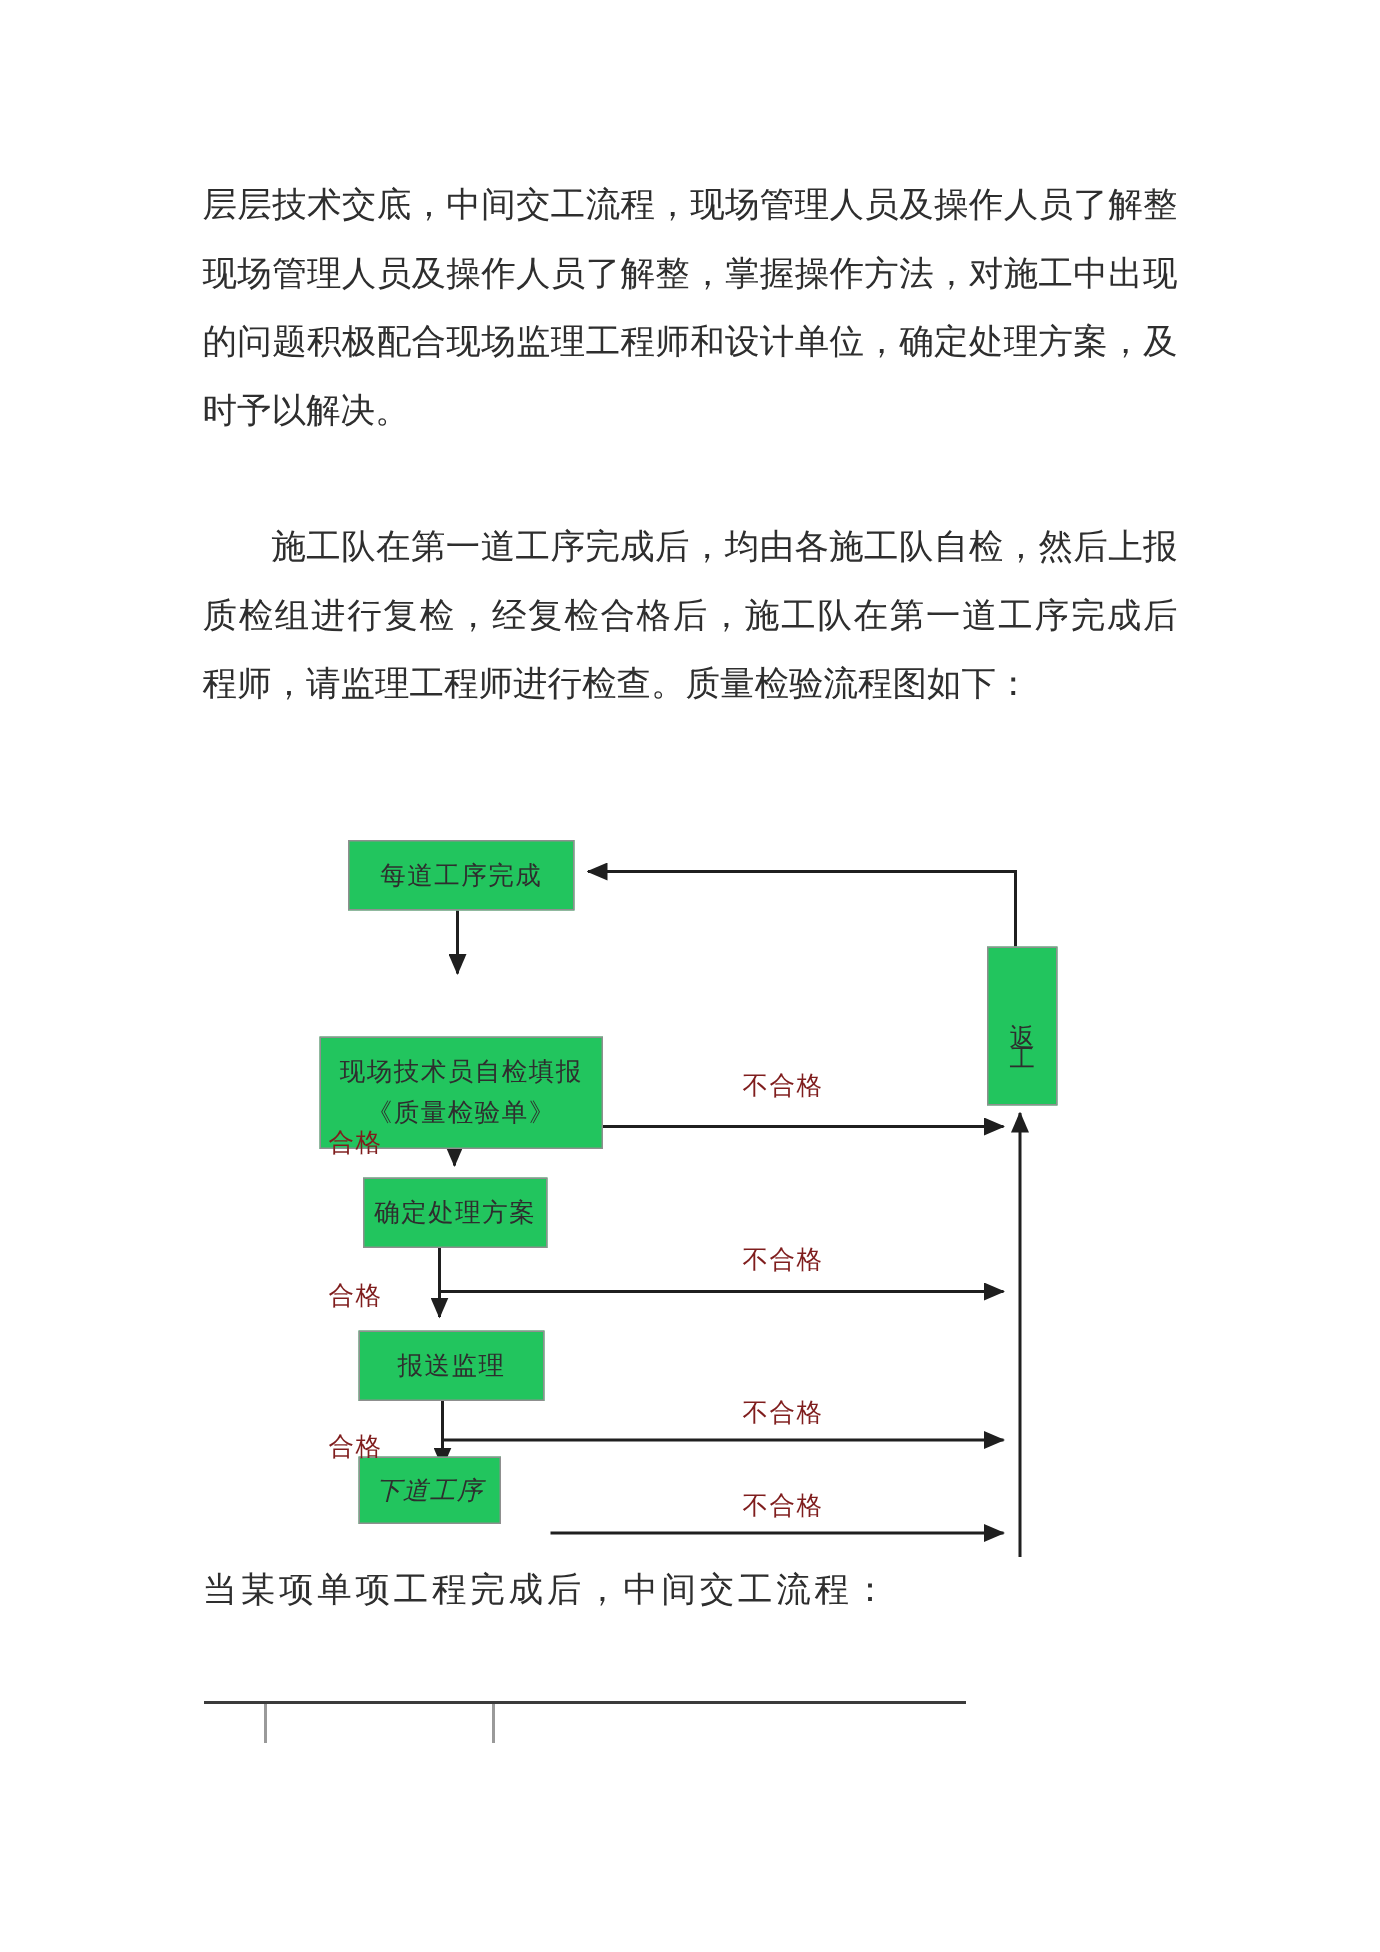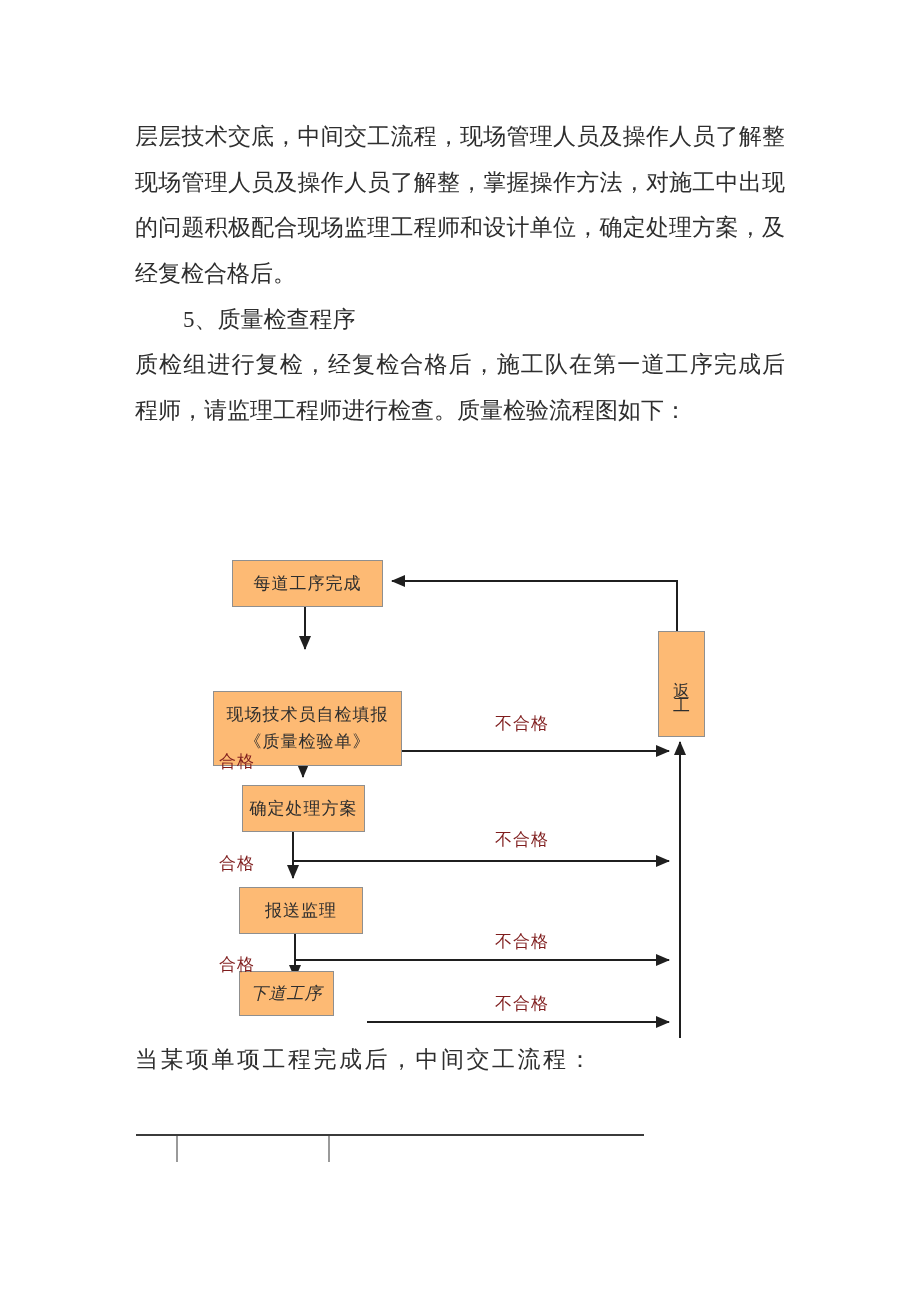--- a/index.html
+++ b/index.html
@@ -14,21 +14,21 @@
   }
   .jline { text-align:justify; text-align-last:justify; }
   .indent2 { text-indent:46px; }
   .heading-line { padding-left:48px; }
   .closing-line { letter-spacing:2.5px; }
 
   
   .flow-svg { position:absolute; left:0; top:0; width:920px; height:1301px; pointer-events:none; }
   .fbox {
     position:absolute; box-sizing:border-box;
-    border:1.5px solid #8f8f8f; background:#fdba74;
+    border:1.5px solid #8f8f8f; background:#22c55e;
     display:flex; align-items:center; justify-content:center;
     font-size:17px; letter-spacing:1px; color:#2e2e2e; text-align:center;
   }
   .fbox .two-line { line-height:26.5px; }
   .fbox-vertical {
     writing-mode:vertical-rl; text-orientation:upright; letter-spacing:16px;
   }
   .flabel {
     position:absolute; font-size:17px; letter-spacing:1px; color:#7f1d1d; white-space:nowrap;
   }
@@ -39,26 +39,26 @@
 </style>
 </head>
 <body>
 
 <div class="page">
 
   <div class="textblock" style="top:114px;">
     <div class="jline">层层技术交底，中间交工流程，现场管理人员及操作人员了解整</div>
     <div class="jline">现场管理人员及操作人员了解整，掌握操作方法，对施工中出现</div>
     <div class="jline">的问题积极配合现场监理工程师和设计单位，确定处理方案，及</div>
-    <div>经复检合格后。</div>
+    <div>时予以解决。</div>
   </div>
 
-  <div class="textblock heading-line" style="top:297px;">5、质量检查程序</div>
 
   <div class="textblock" style="top:342px;">
+    <div class="jline indent2">施工队在第一道工序完成后，均由各施工队自检，然后上报</div>
     <div class="jline">质检组进行复检，经复检合格后，施工队在第一道工序完成后</div>
     <div>程师，请监理工程师进行检查。质量检验流程图如下：</div>
   </div>
 
   <svg class="flow-svg" viewBox="0 0 920 1301" xmlns="http://www.w3.org/2000/svg">
     <defs>
       <marker id="ah" markerWidth="7" markerHeight="6" refX="6.5" refY="3" orient="auto">
         <path d="M0,0 L7,3 L0,6 z" fill="#1f1f1f"></path>
       </marker>
     </defs>

